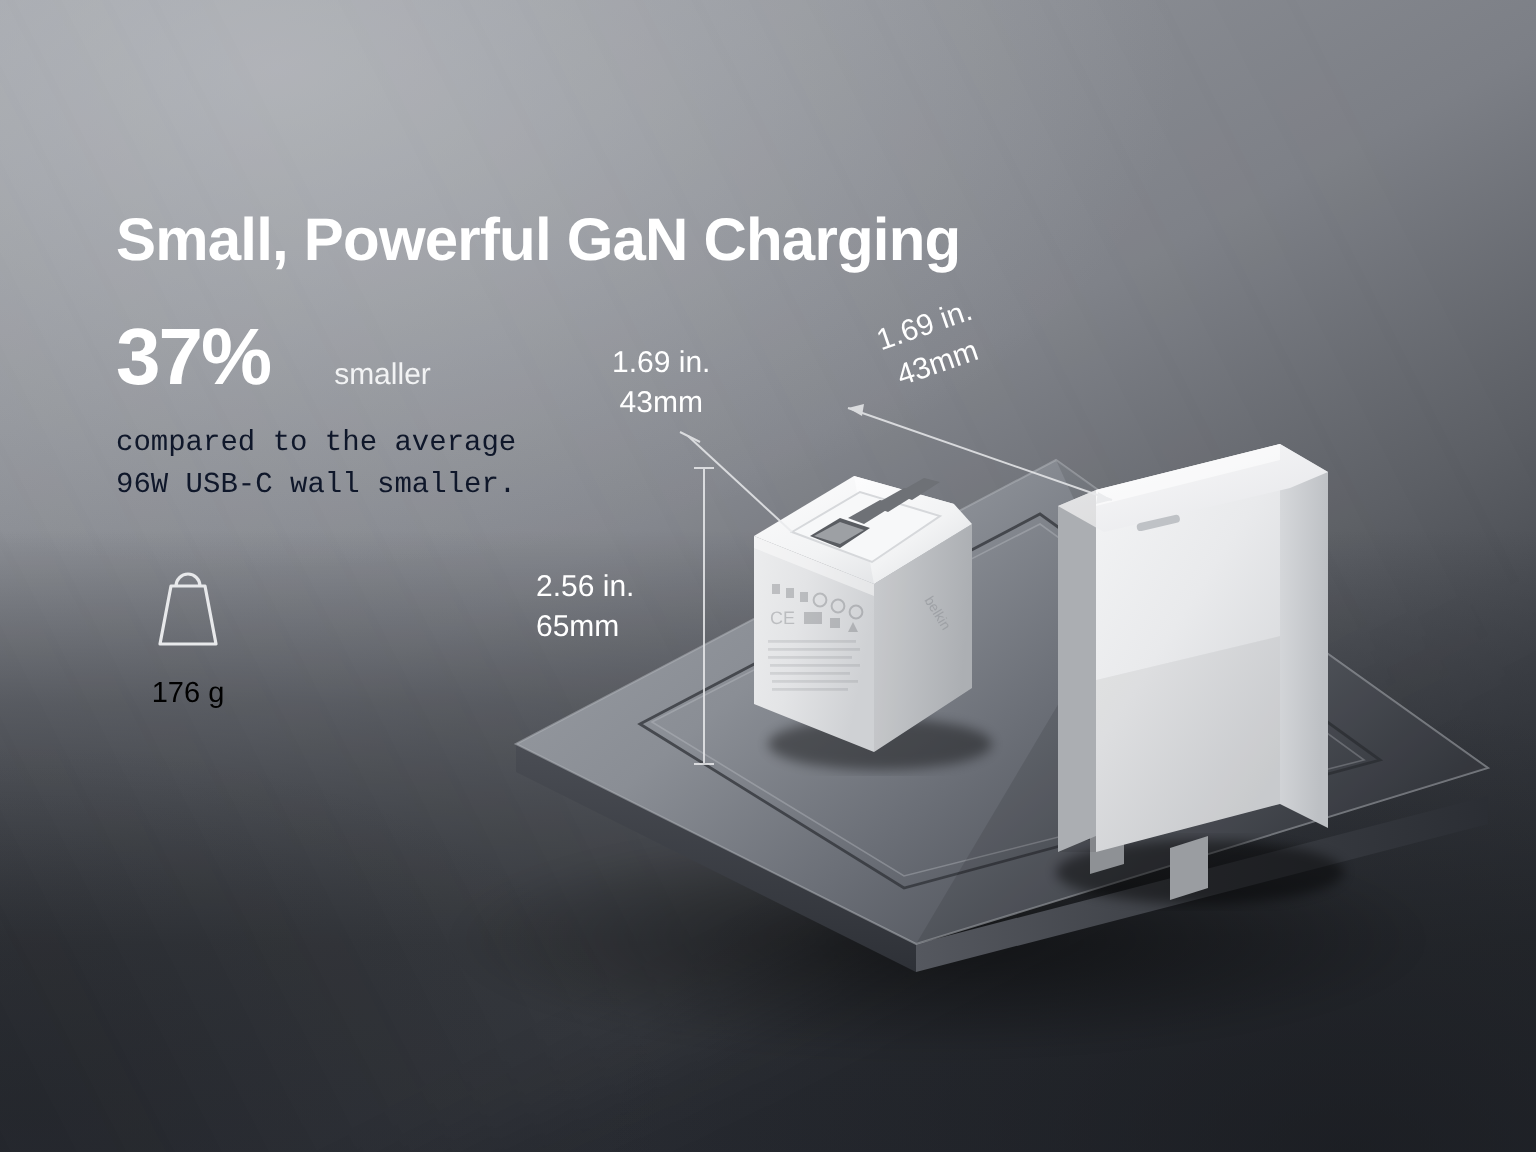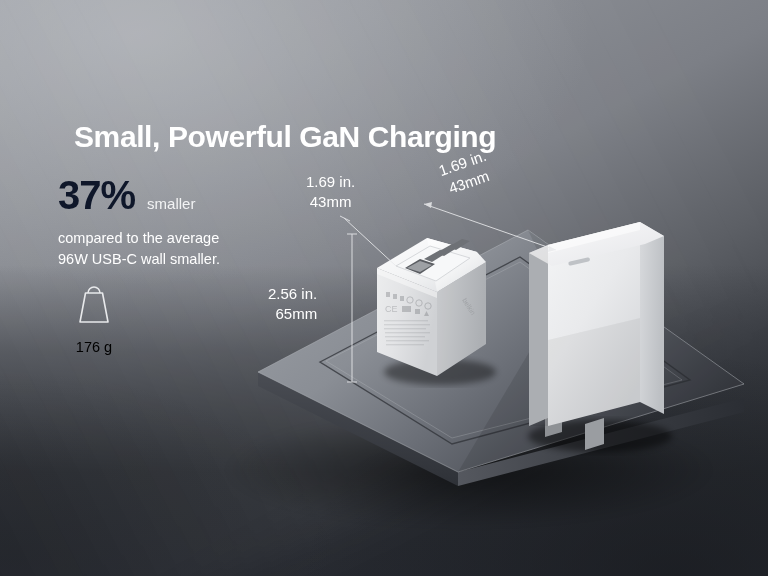--- a/index.html
+++ b/index.html
@@ -31,37 +31,37 @@
     position:absolute;left:-20%;top:-30%;width:110%;height:120%;
     transform:rotate(-27deg);
     background:linear-gradient(90deg, rgba(255,255,255,0) 0%, rgba(255,255,255,.07) 45%, rgba(255,255,255,0) 100%);
     filter:blur(26px);
   }
 
   
   .copy{position:absolute;left:58px;top:104px;width:300px;}
   .title{
     font-size:30px;font-weight:bold;color:#ffffff;
-    letter-spacing:-.4px;line-height:1.1;margin:16px;white-space:nowrap;
+    letter-spacing:-.4px;line-height:1.1;margin:0;white-space:nowrap;
   }
   .statrow{display:flex;align-items:baseline;gap:12px;margin-top:22px;}
   .stat-num{font-size:40px;font-weight:bold;line-height:1;letter-spacing:-1px;}
-  .stat-word{font-size:15px;color:#f2f3f4;line-height:1;}
-  .sub{margin-top:13px;font-size:14.5px;line-height:1.45;color:#ffffff;}
+  .stat-word{font-size:15px;color:#f2f3f4;line-height:1;margin-left:20px;}
+  .sub{margin-top:13px;font-size:14.5px;line-height:1.45;color:#0f172a;font-family:Liberation Mono, monospace;}
   .sub span{display:block;}
 
   
   .weight{position:absolute;left:72px;top:278px;}
   .weight-ico{width:44px;height:50px;display:block;}
   .weight-txt{margin-top:11px;font-size:14.5px;color:#000000;text-align:center;width:44px;}
 
   
   .dim{position:absolute;color:#ffffff;font-size:15px;line-height:1.32;white-space:nowrap;}
   .dim.w-left{left:306px;top:172px;text-align:center;}
-  .dim.h-left{left:268px;top:284px;text-align:right;}
+  .dim.h-left{left:268px;top:284px;text-align:left;}
   .dim.w-right{left:436px;top:162px;text-align:center;transform:rotate(-19deg);transform-origin:left top;}
 
   .leader{position:absolute;pointer-events:none;}
 
   
   .scene{position:absolute;left:0;top:0;width:768px;height:576px;}
   .scene svg{display:block;}
 </style>
 </head>
 <body>
@@ -241,21 +241,21 @@
       <line x1="424" y1="204" x2="556" y2="250"></line>
       <polygon points="424,204 432,202 431,208" fill="#E9EAEC" stroke="none"></polygon>
       <polygon points="556,250 548,252 549,246" fill="#E9EAEC" stroke="none"></polygon>
     </g>
   </svg>
 
   <div class="copy">
     <h1 class="title">Small, Powerful GaN Charging</h1>
 
     <div class="statrow">
-      <span class="stat-num" style="color:#0f172a">37%</span>
+      <span class="stat-num" style="color:#ffffff">37%</span>
       <span class="stat-word">smaller</span>
     </div>
 
     <div class="sub">
       <span>compared to the average</span>
       <span>96W USB-C wall smaller.</span>
     </div>
   </div>
 
   <div class="weight">

